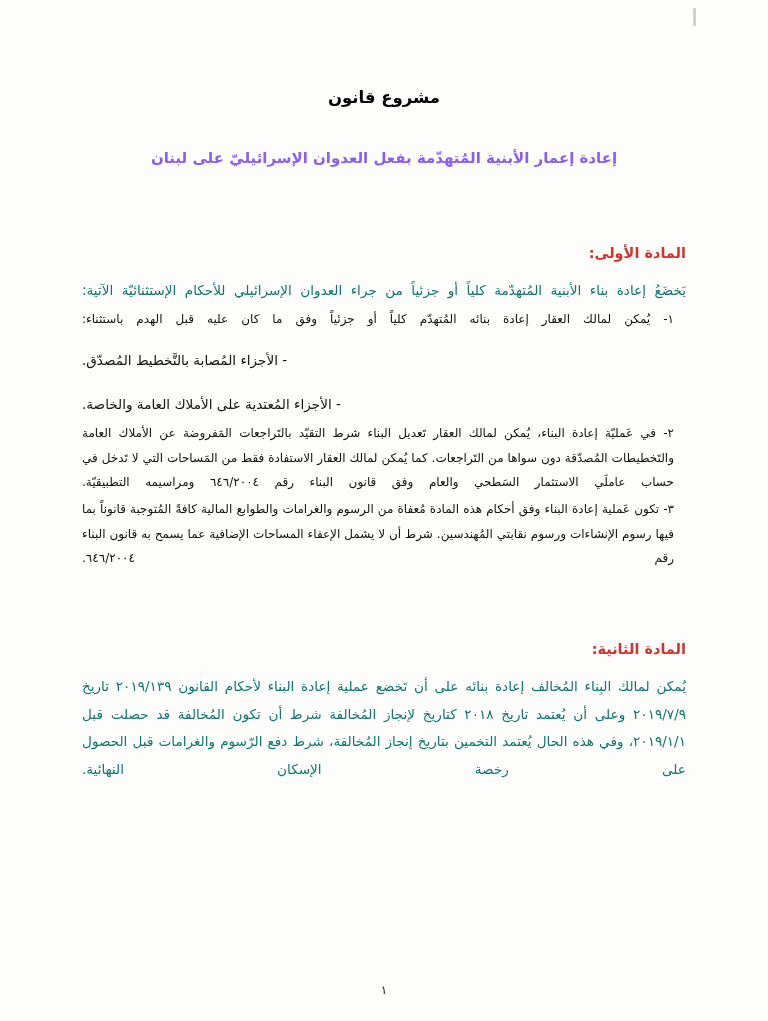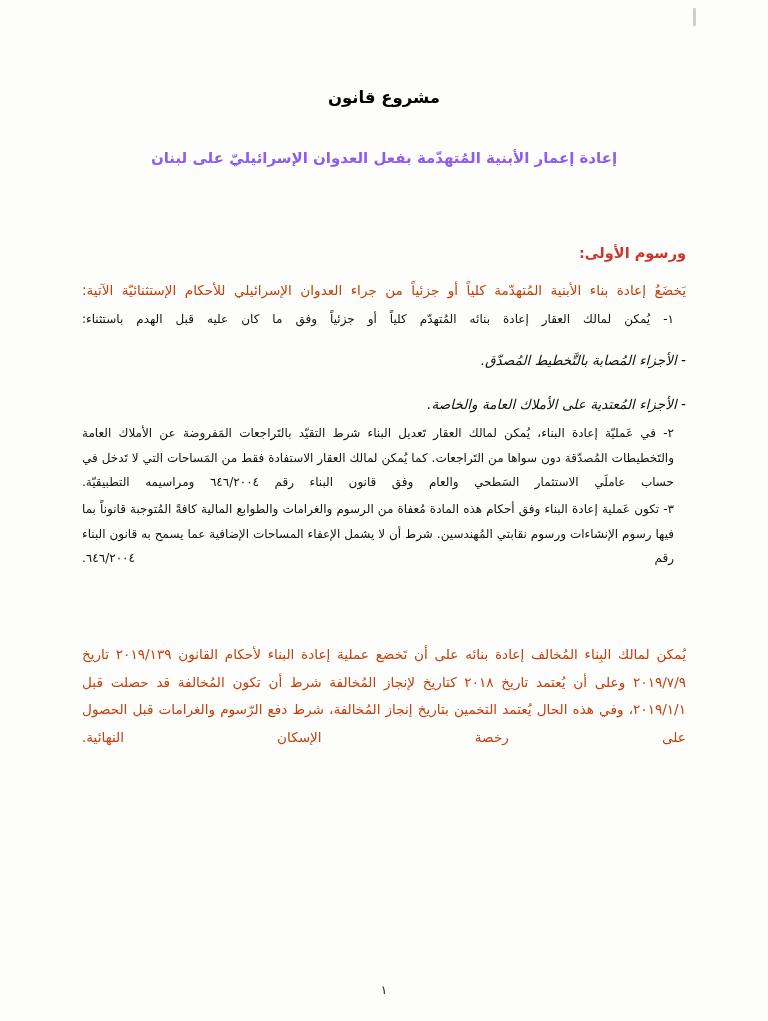--- a/index.html
+++ b/index.html
@@ -49,39 +49,38 @@
     font-size: 14.5px;
     text-align: right;
     margin: 0 0 16px 0;
   }
   .para {
     font-size: 13.6px;
     line-height: 2.05;
     text-align: justify;
     text-align-last: justify;
     margin: 0 0 2px 0;
-    color: #c2410c;
+    color: #0f766e;
   }
   .item {
     font-size: 12px;
     line-height: 2.05;
     text-align: justify;
     text-align-last: justify;
     margin: 0 12px 2px 0;
   }
   .item.short {
     text-align: center;
     text-align-last: center;
   }
   .sub-item {
     font-size: 13.6px;
     line-height: 2.05;
-    text-align: right;
+    text-align: left;
     margin: 16px 0 2px 0;
-    font-style: italic;
   }
   .block-gap-2 { height: 60px; }
   .article2-wrap { margin-top: 8px; }
   .page-number {
     position: absolute;
     bottom: 24px;
     left: 0;
     right: 0;
     text-align: center;
     font-size: 12px;
@@ -103,33 +102,34 @@
 
 <div class="page">
   <div class="corner-mark"></div>
 
   <div class="content">
 
     <h1 class="title-main">مشروع  قانون</h1>
     <h2 class="title-sub">إعادة إعمار الأبنية المُتهدّمة بفعل العدوان الإسرائيليّ على لبنان</h2>
 
     <div>
-      <div class="article-head">ورسوم الأولى:</div>
+      <div class="article-head">المادة الأولى:</div>
       <p class="para">يَخضَعُ إعادة بناء الأبنية المُتهدّمة كلياً أو جزئياً من جراء العدوان الإسرائيلي للأحكام الإستثنائيّة الآتية:</p>
 
       <p class="item last-right">١- يُمكن لمالك العقار إعادة بنائه المُتهدّم كلياً أو جزئياً وفق ما كان عليه قبل الهدم باستثناء:</p>
       <p class="sub-item">- الأجزاء المُصابة بالتَّخطيط المُصدّق.</p>
       <p class="sub-item">- الأجزاء المُعتدية على الأملاك العامة والخاصة.</p>
 
       <p class="item">٢- في عَمليّة إعادة البناء، يُمكن لمالك العقار تَعديل البناء شرط التقيّد بالتَراجعات المَفروضة عن الأملاك العامة والتَخطيطات المُصدّقة دون سواها من التَراجعات. كما يُمكن لمالك العقار الاستفادة فقط من المَساحات التي لا تَدخل في حساب عاملَي الاستثمار السَطحي والعام وفق قانون البناء رقم ٦٤٦/٢٠٠٤ ومراسيمه التطبيقيّة.</p>
       <p class="item">٣- تكون عَملية إعادة البناء وفق أحكام هذه المادة مُعفاة من الرسوم والغرامات والطوابع المالية كافةً المُتوجبة قانوناً بما فيها رسوم الإنشاءات ورسوم نقابتي المُهندسين. شرط أن لا يشمل الإعفاء المساحات الإضافية عما يسمح به قانون البناء رقم ٦٤٦/٢٠٠٤.</p>
     </div>
 
     <div class="block-gap-2"></div>
 
     <div class="article2-wrap">
+      <div class="article-head">المادة الثانية:</div>
       <p class="para">يُمكن لمالك البِناء المُخالف إعادة بنائه على أن تَخضع عملية إعادة البناء لأحكام القانون ٢٠١٩/١٣٩ تاريخ ٢٠١٩/٧/٩ وعلى أن يُعتمد تاريخ ٢٠١٨ كتاريخ لإنجاز المُخالفة شرط أن تكون المُخالفة قد حصلت قبل ٢٠١٩/١/١، وفي هذه الحال يُعتمد التخمين بتاريخ إنجاز المُخالفة، شرط دفع الرّسوم والغرامات قبل الحصول على رخصة الإسكان النهائية.</p>
     </div>
 
   </div>
 
   <div class="page-number">١</div>
 </div>
 
 </body></html>

